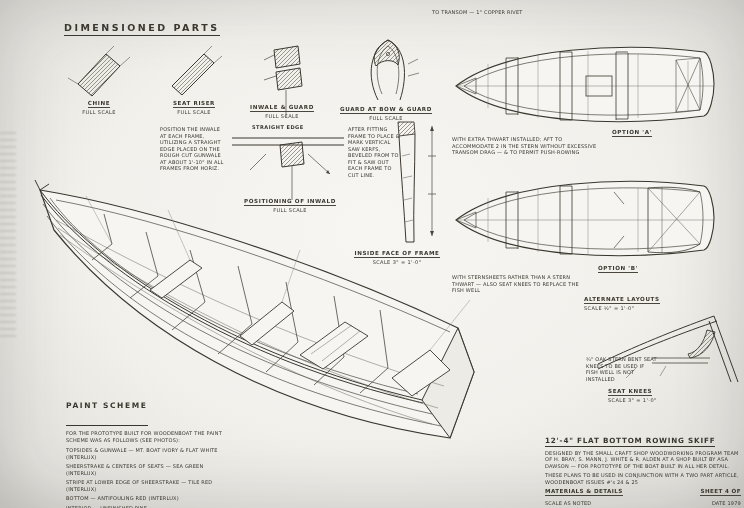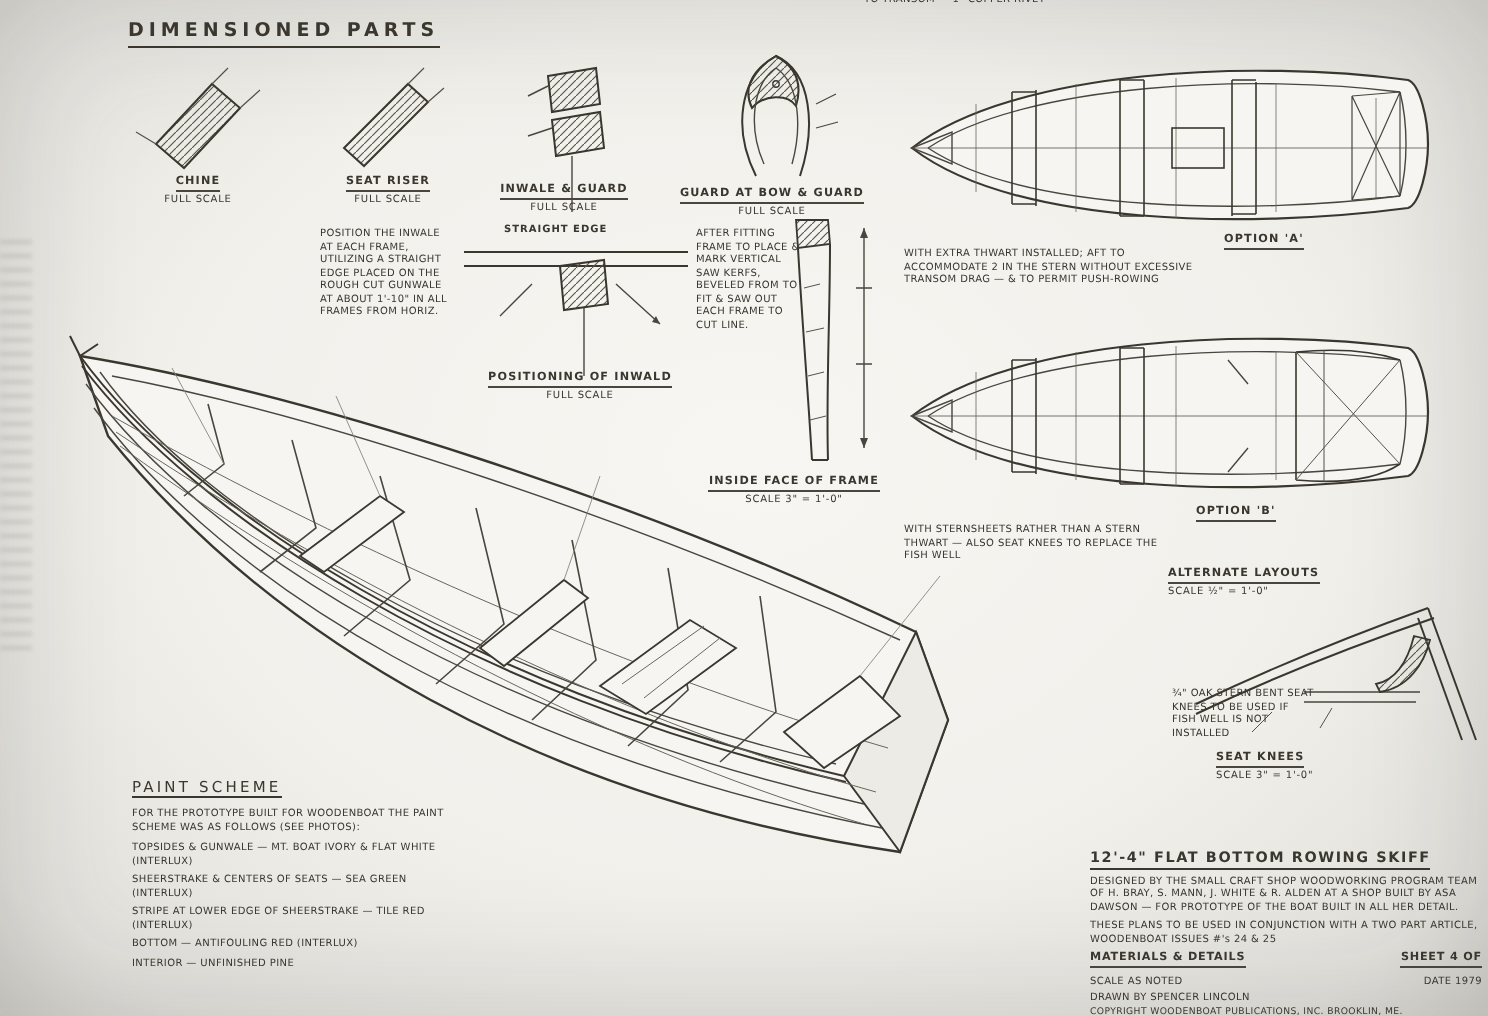--- a/index.html
+++ b/index.html
@@ -2,29 +2,29 @@
 <html><head>
 <meta charset="utf-8">
 <style>
   html,body{margin:0;padding:0;background:#c9c8c4;}
   .sheet{
     position:relative;width:744px;height:508px;overflow:hidden;
     background:radial-gradient(ellipse at 50% 45%, #f7f6f2 0%, #f1f0eb 55%, #e2e1dc 88%, #d4d3ce 100%);
     box-shadow:inset 0 0 70px rgba(60,58,52,.18);
     font-family:"DejaVu Sans", sans-serif;color:#3b372f;
   }
-  .abs{position:absolute;}
+  .abs{position:absolute;margin-top:12px;}
   .hand{letter-spacing:.4px;}
   .t-title{font-size:9.5px;font-weight:bold;letter-spacing:2.5px;border-bottom:1.4px solid #3b372f;padding-bottom:2px;}
   .lbl{font-size:5.6px;font-weight:bold;letter-spacing:.6px;text-align:center;}
   .lbl .u{border-bottom:1px solid #4a463e;padding-bottom:1px;display:inline-block;}
   .scale{font-size:5px;letter-spacing:.4px;text-align:center;margin-top:1px;}
   .tiny{font-size:5px;line-height:1.28;letter-spacing:.2px;}
   .note{font-size:5px;line-height:1.3;letter-spacing:.2px;}
-  .sec-title{font-size:7.5px;font-weight:normal;letter-spacing:1.6px;border-bottom:1.2px solid #3b372f;padding-bottom:0;display:inline-block;}
+  .sec-title{font-size:7.5px;font-weight:bold;letter-spacing:1.6px;border-bottom:1.2px solid #3b372f;padding-bottom:15px;display:inline-block;}
   .tb-title{font-size:7.2px;font-weight:bold;letter-spacing:.8px;border-bottom:1.2px solid #3b372f;padding-bottom:1px;display:inline-block;}
   .tb-row{display:flex;justify-content:space-between;margin-top:3px;}
   .tb-cell{font-size:5.6px;font-weight:bold;letter-spacing:.4px;border-bottom:1px solid #4a463e;padding-bottom:1px;}
   .tb-small{font-size:5px;letter-spacing:.2px;margin-top:2px;}
   svg{display:block;overflow:visible;}
   .edge-smudge{
     width:16px;height:210px;opacity:.18;
     background:repeating-linear-gradient(#6a665e 0 2px, transparent 2px 7px);
     filter:blur(1px);
   }

